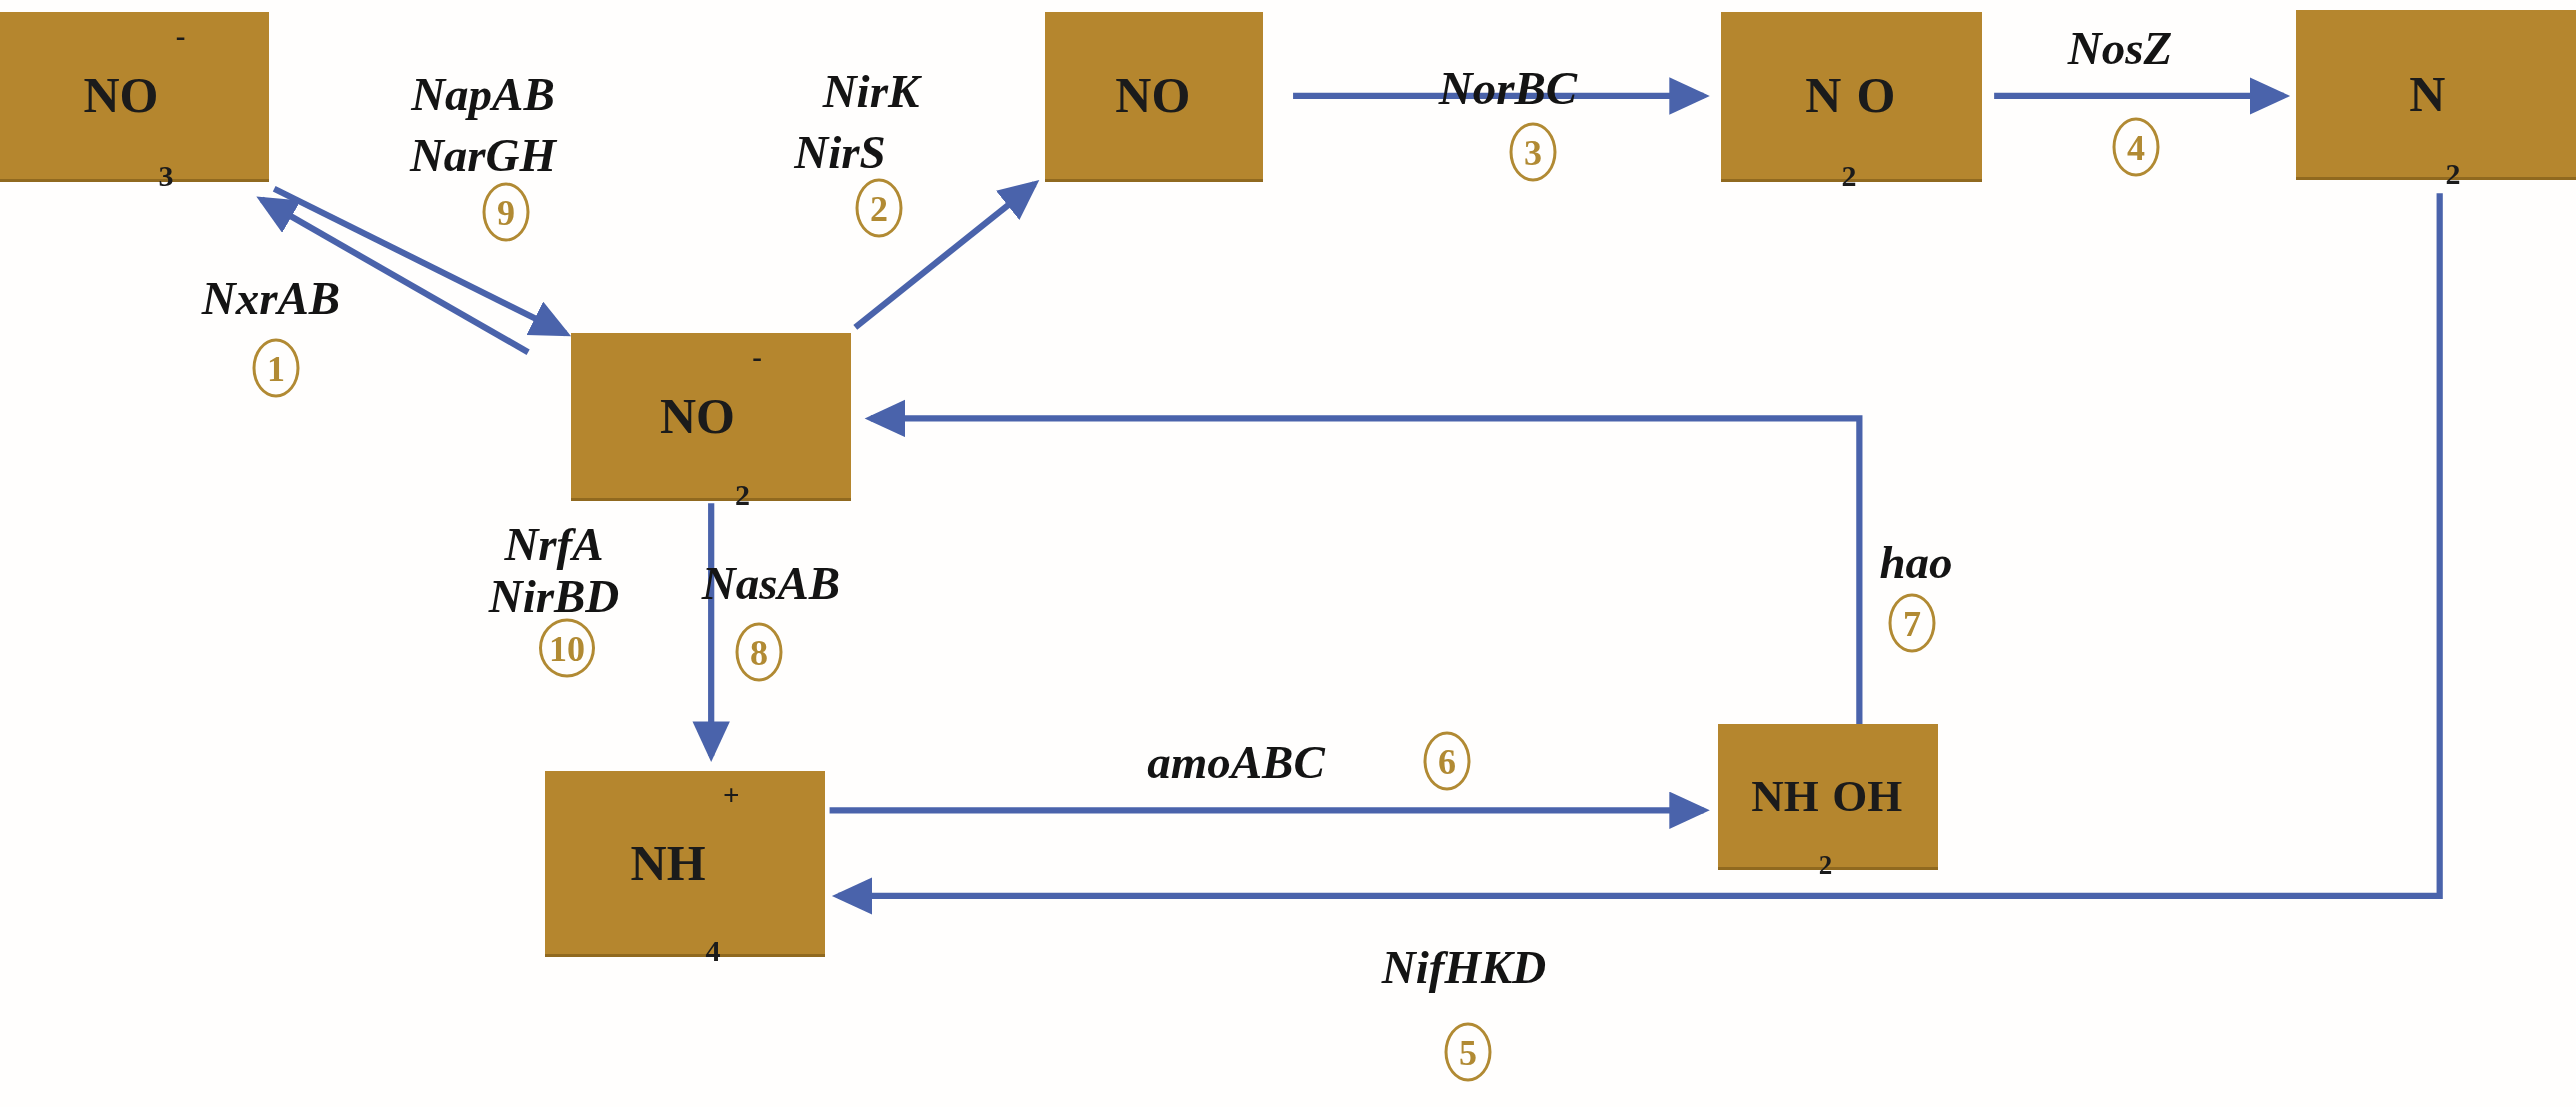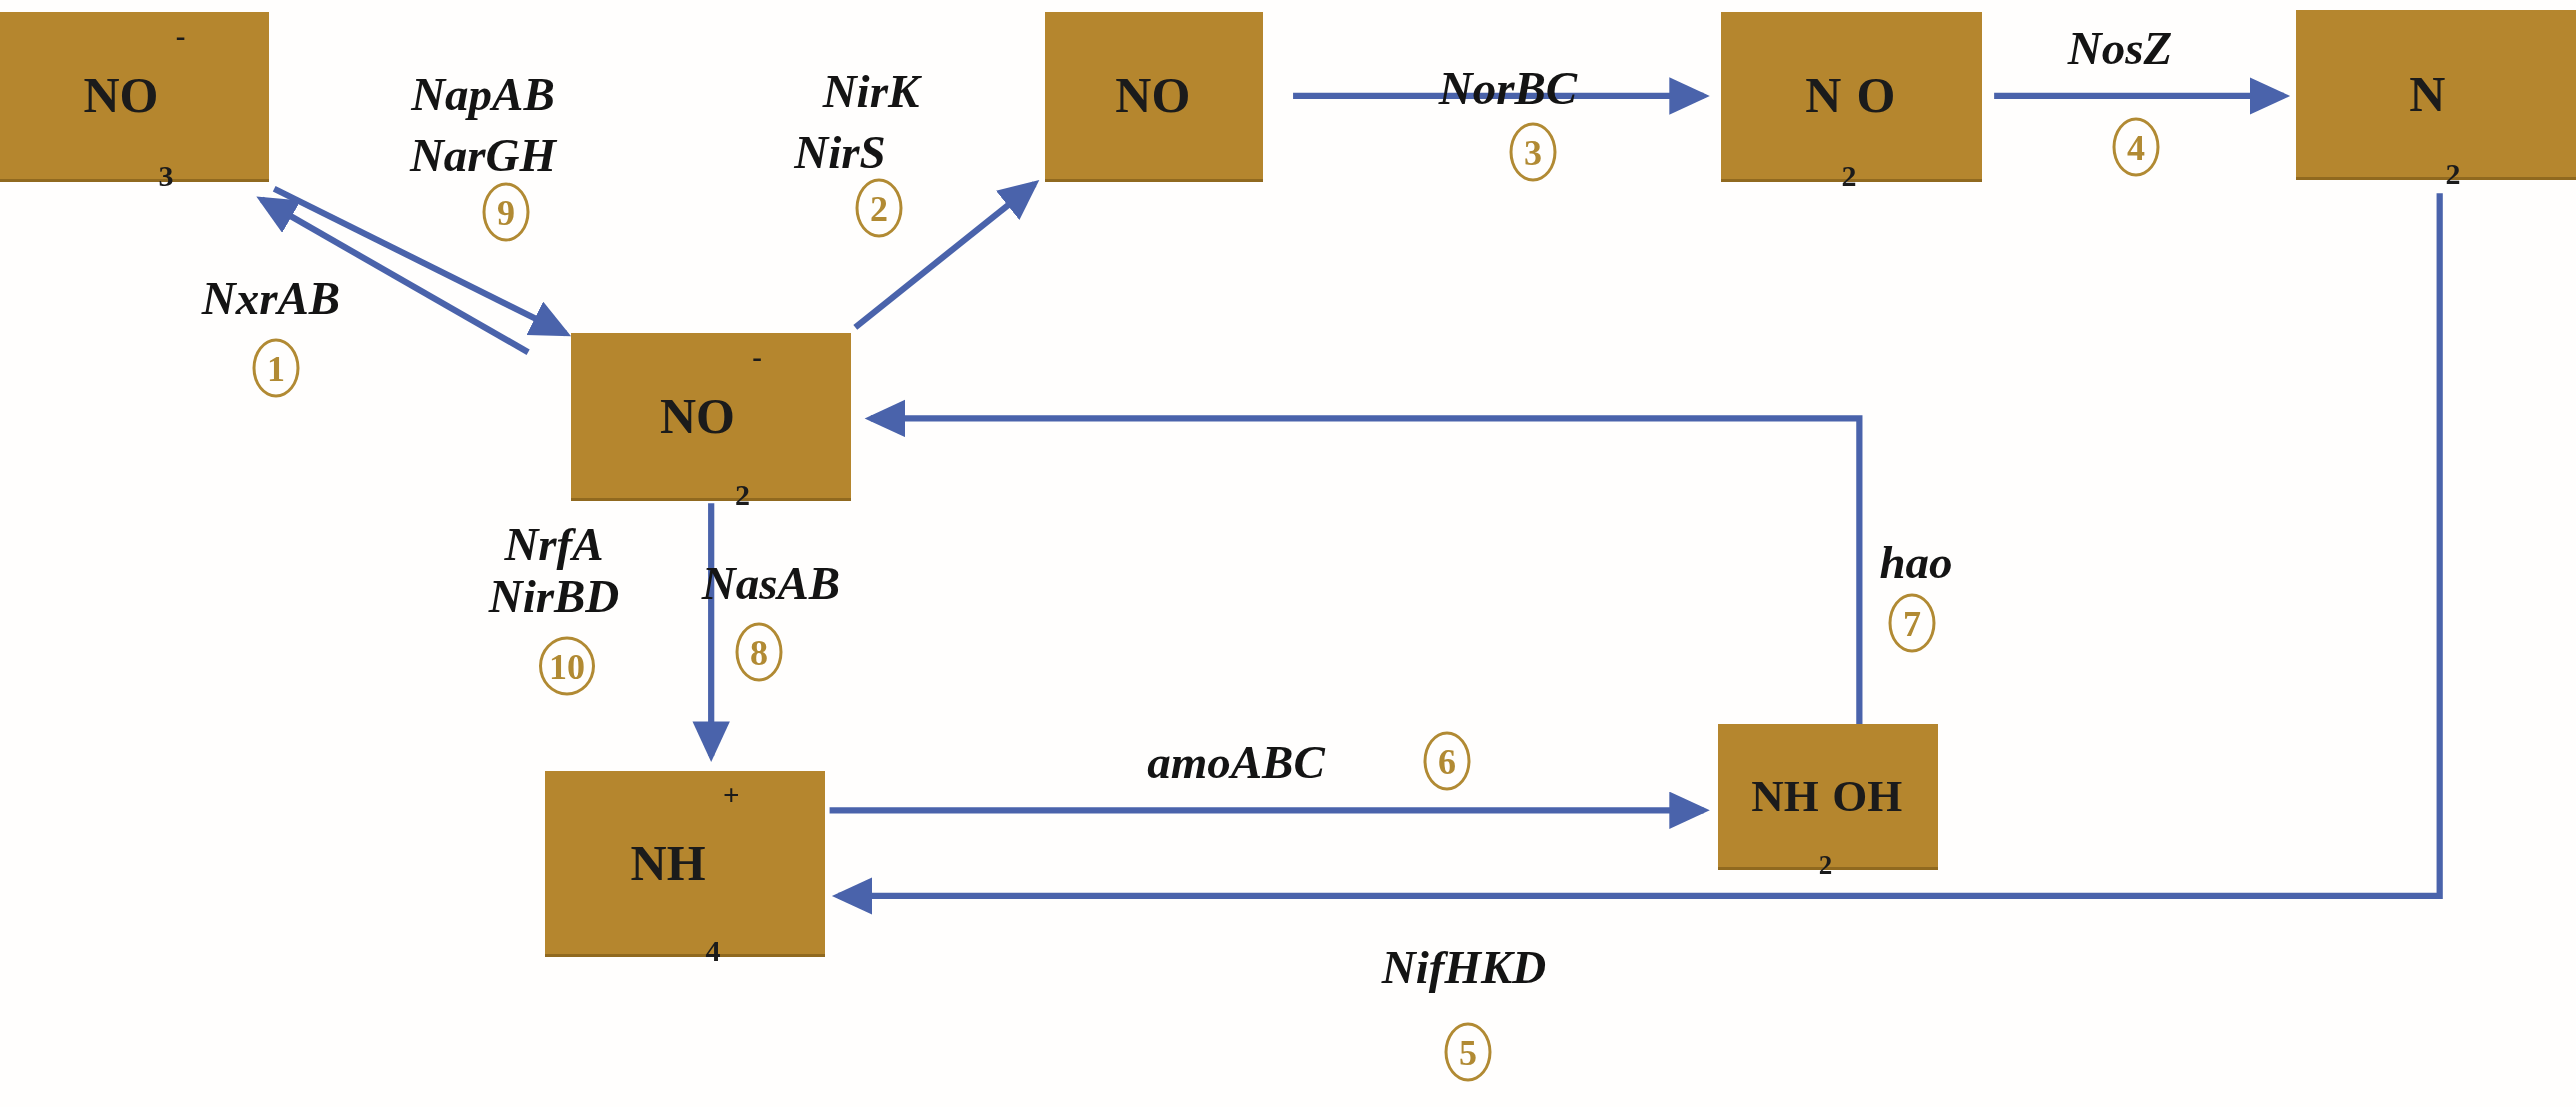--- a/index.html
+++ b/index.html
@@ -96,21 +96,21 @@
   <div class="num" style="left:879px;top:208px;">2</div>
 
   <div class="lbl" style="left:1508px;top:53px;margin-top:35px;">NorBC</div>
   <div class="num" style="left:1533px;top:152px;">3</div>
 
   <div class="lbl" style="left:2120px;top:48px;">NosZ</div>
   <div class="num" style="left:2136px;top:147px;">4</div>
 
   <div class="lbl" style="left:554px;top:544px;text-align:right;">NrfA</div>
   <div class="lbl" style="left:554px;top:596px;">NirBD</div>
-  <div class="num wide" style="left:567px;top:666px;">10</div>
+  <div class="num wide" style="left:567px;top:648px;">10</div>
 
   <div class="lbl" style="left:759px;top:583px;margin-left:12px;">NasAB</div>
   <div class="num" style="left:759px;top:652px;">8</div>
 
   <div class="lbl" style="left:1236px;top:762px;">amoABC</div>
   <div class="num" style="left:1447px;top:761px;">6</div>
 
   <div class="lbl" style="left:1916px;top:562px;">hao</div>
   <div class="num" style="left:1912px;top:623px;">7</div>
 

